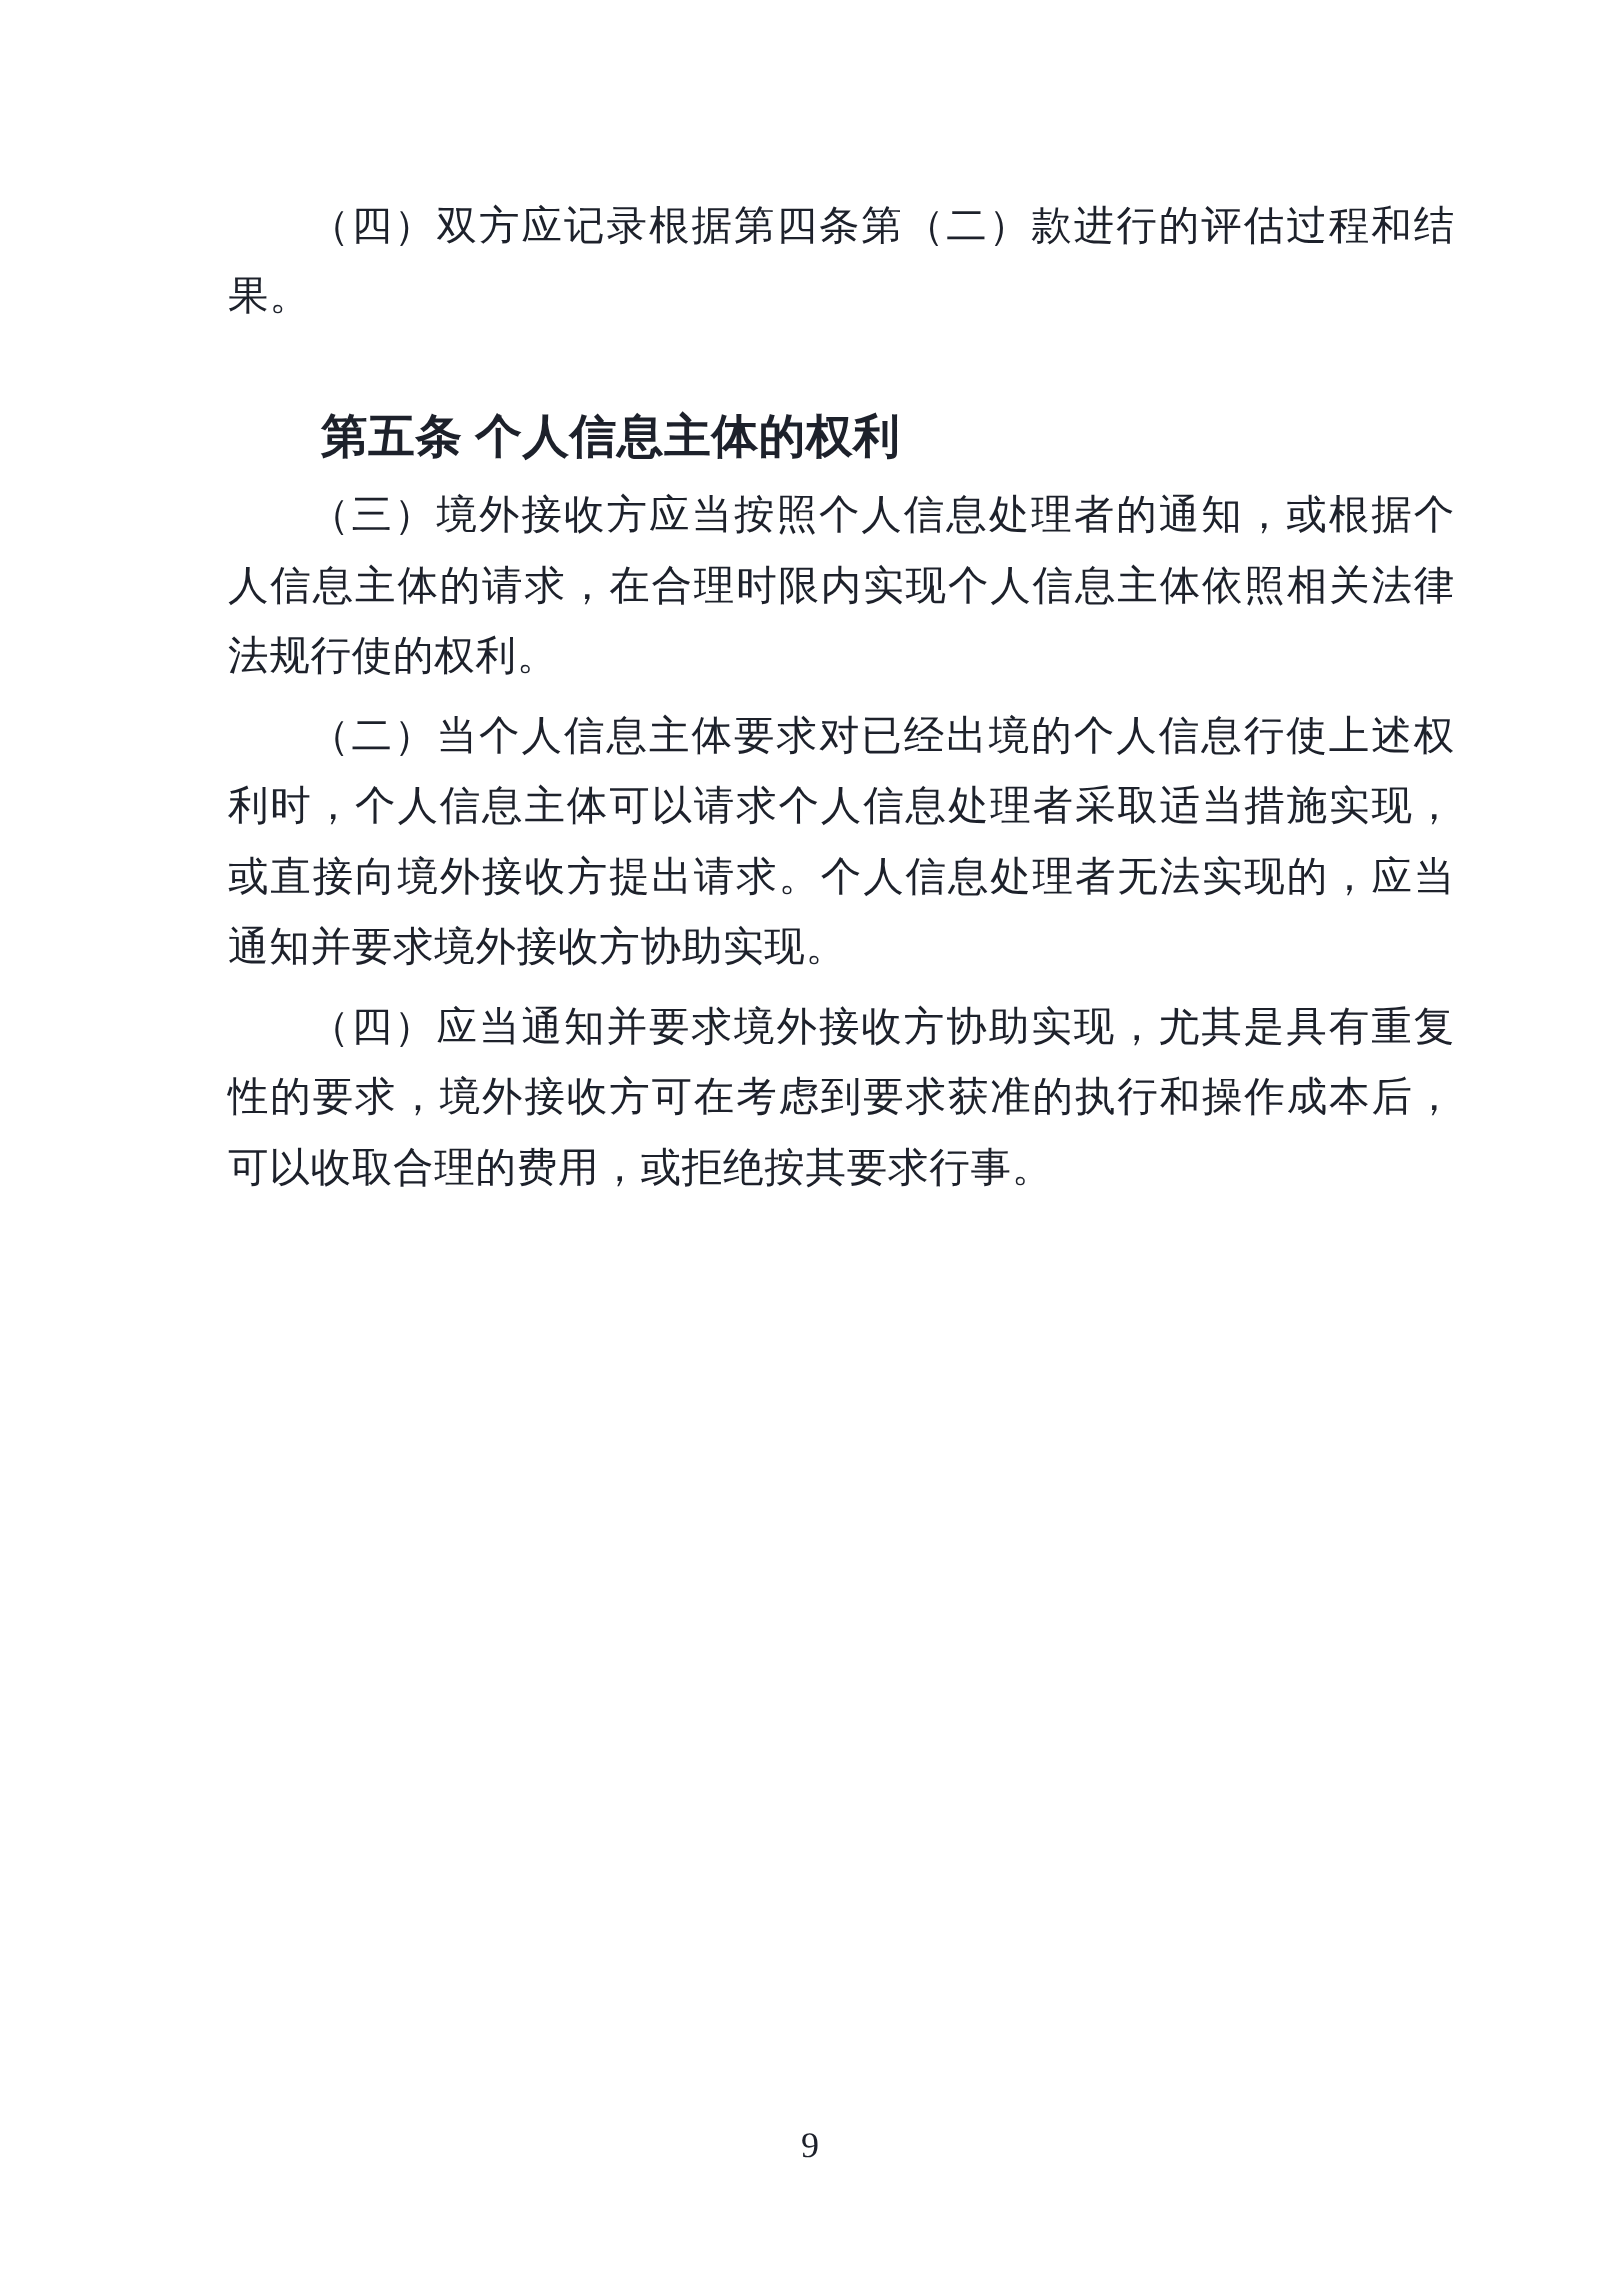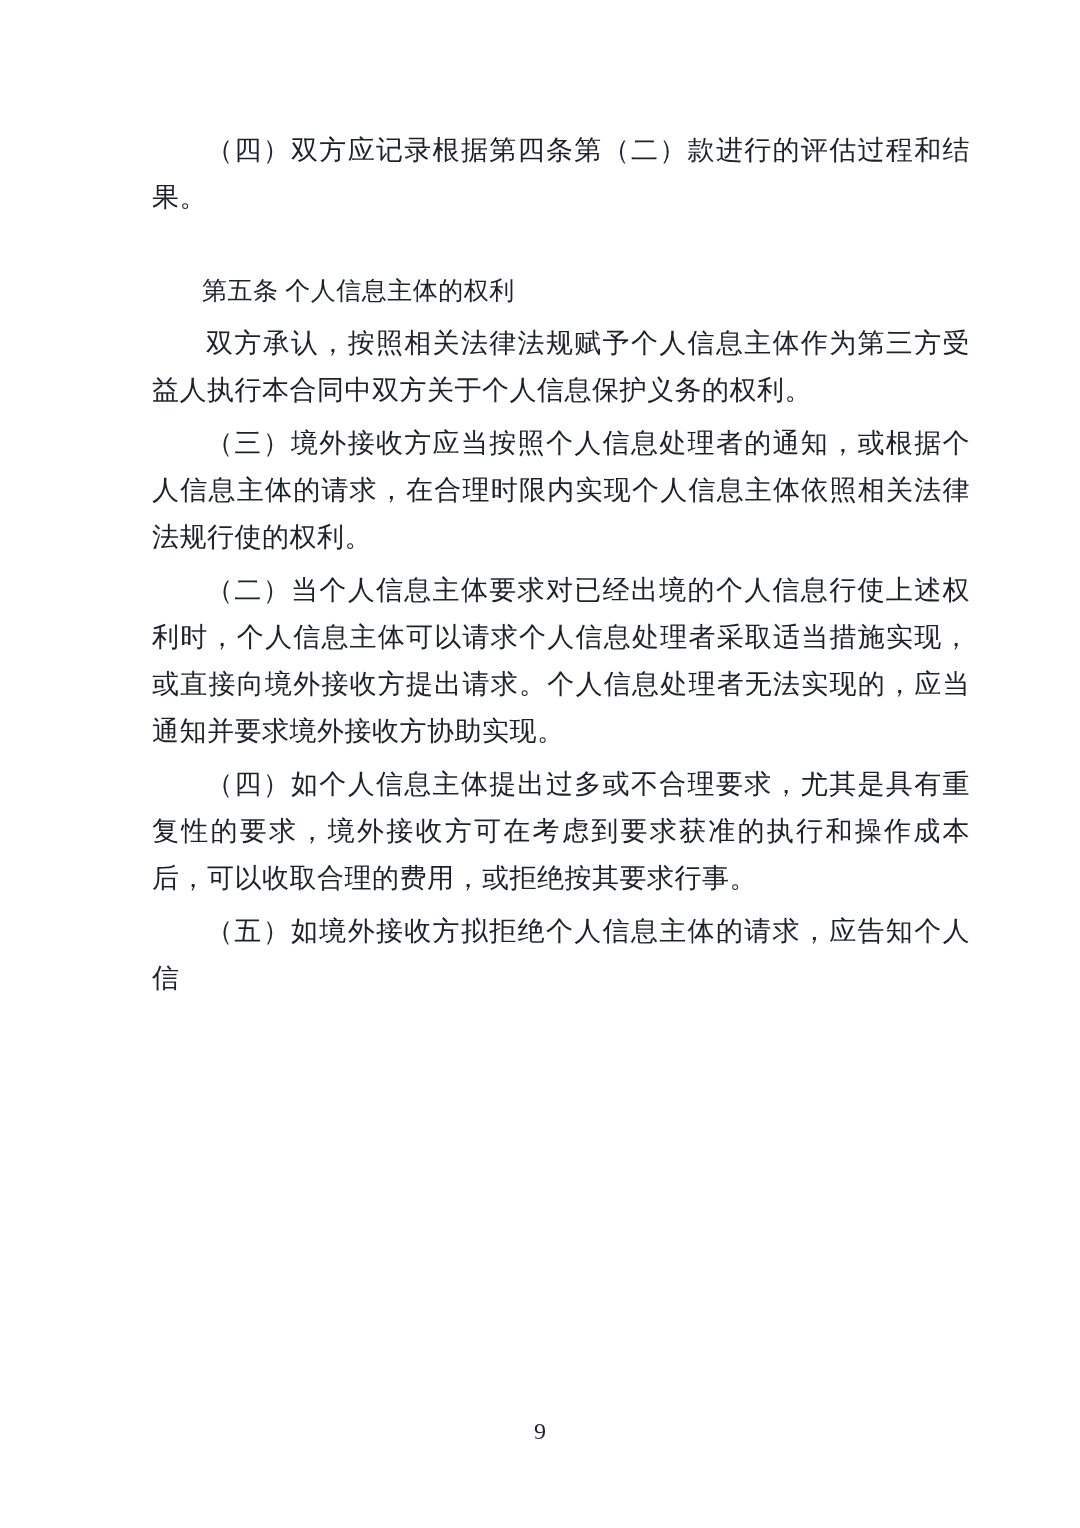--- a/index.html
+++ b/index.html
@@ -29,43 +29,41 @@
     margin: 0 0 6px 0;
     font-size: 27px;
     line-height: 47px;
     text-align: justify;
     text-indent: 2em;
     letter-spacing: 0.5px;
     word-break: break-all;
   }
   .doc-heading {
     margin: 46px 0 6px 0;
-    font-size: 25px;
+    font-size: 31px;
     line-height: 47px;
-    font-weight: normal;
+    font-weight: bold;
     text-indent: 2em;
     letter-spacing: 0.5px;
   }
   .page-footer {
     position: absolute;
     top: 1416px;
     left: 0;
     width: 1080px;
     text-align: center;
     font-size: 24px;
     line-height: 30px;
     color: #1d212b;
   }
 </style>
 </head>
 <body>
 
 <main class="page">
   <p class="doc-paragraph">（四）双方应记录根据第四条第（二）款进行的评估过程和结果。</p>
   <h2 class="doc-heading">第五条 个人信息主体的权利</h2>
-  <p class="doc-paragraph">双方承认，按照相关法律法规赋予个人信息主体作为第三方受益人执行本合同中双方关于个人信息保护义务的权利。</p>
   <p class="doc-paragraph">（三）境外接收方应当按照个人信息处理者的通知，或根据个人信息主体的请求，在合理时限内实现个人信息主体依照相关法律法规行使的权利。</p>
   <p class="doc-paragraph">（二）当个人信息主体要求对已经出境的个人信息行使上述权利时，个人信息主体可以请求个人信息处理者采取适当措施实现，或直接向境外接收方提出请求。个人信息处理者无法实现的，应当通知并要求境外接收方协助实现。</p>
-  <p class="doc-paragraph">（四）如个人信息主体提出过多或不合理要求，尤其是具有重复性的要求，境外接收方可在考虑到要求获准的执行和操作成本后，可以收取合理的费用，或拒绝按其要求行事。</p>
-  <p class="doc-paragraph">（五）如境外接收方拟拒绝个人信息主体的请求，应告知个人信</p>
+  <p class="doc-paragraph">（四）应当通知并要求境外接收方协助实现，尤其是具有重复性的要求，境外接收方可在考虑到要求获准的执行和操作成本后，可以收取合理的费用，或拒绝按其要求行事。</p>
 </main>
 
 <div class="page-footer">9</div>
 
 </body></html>

